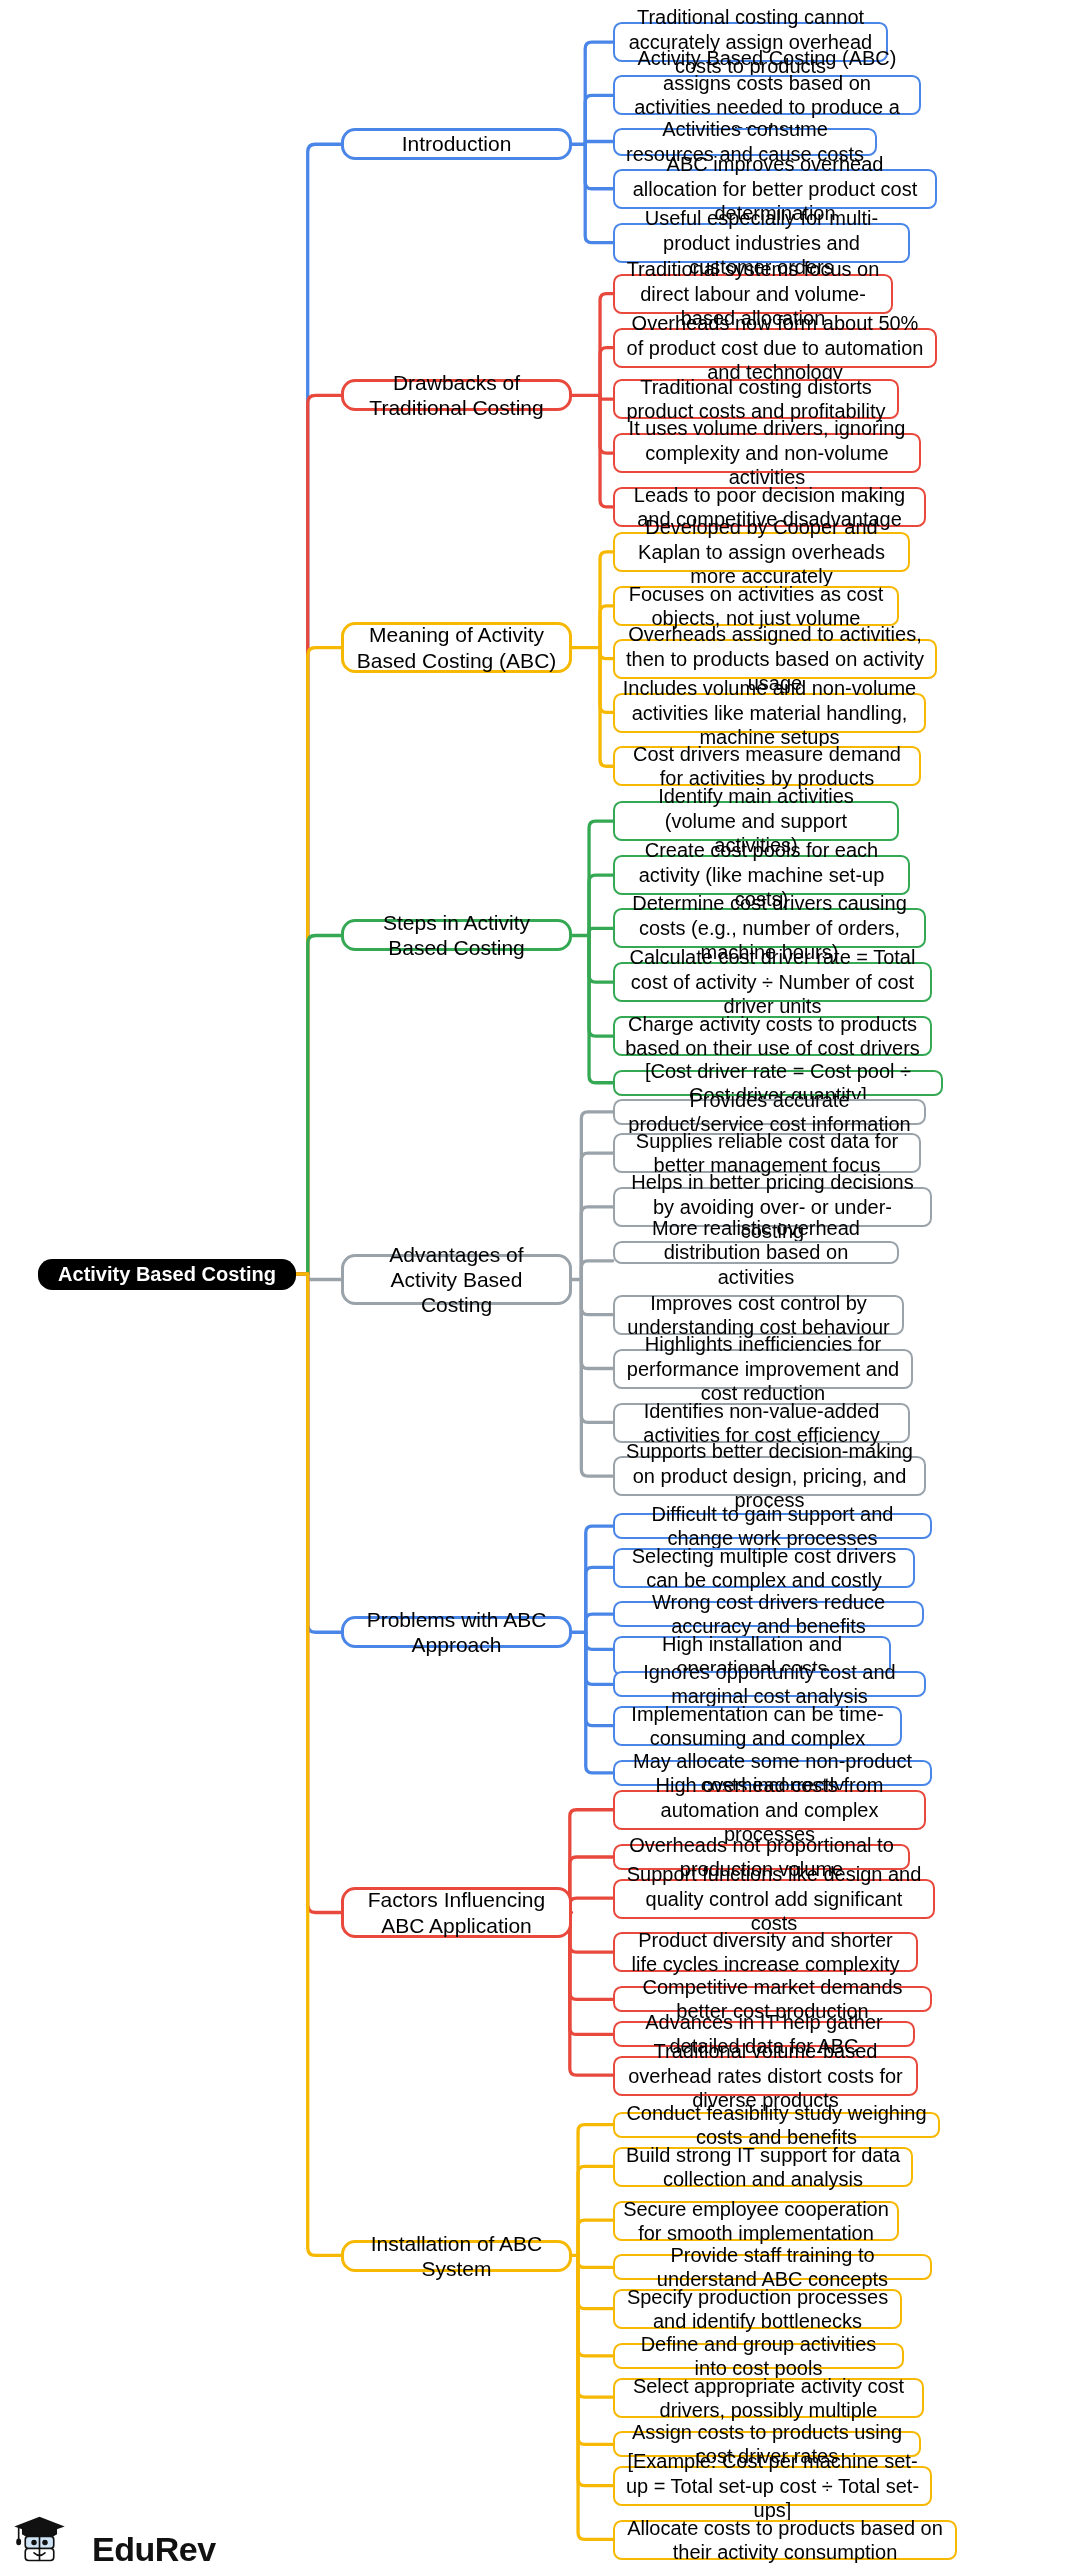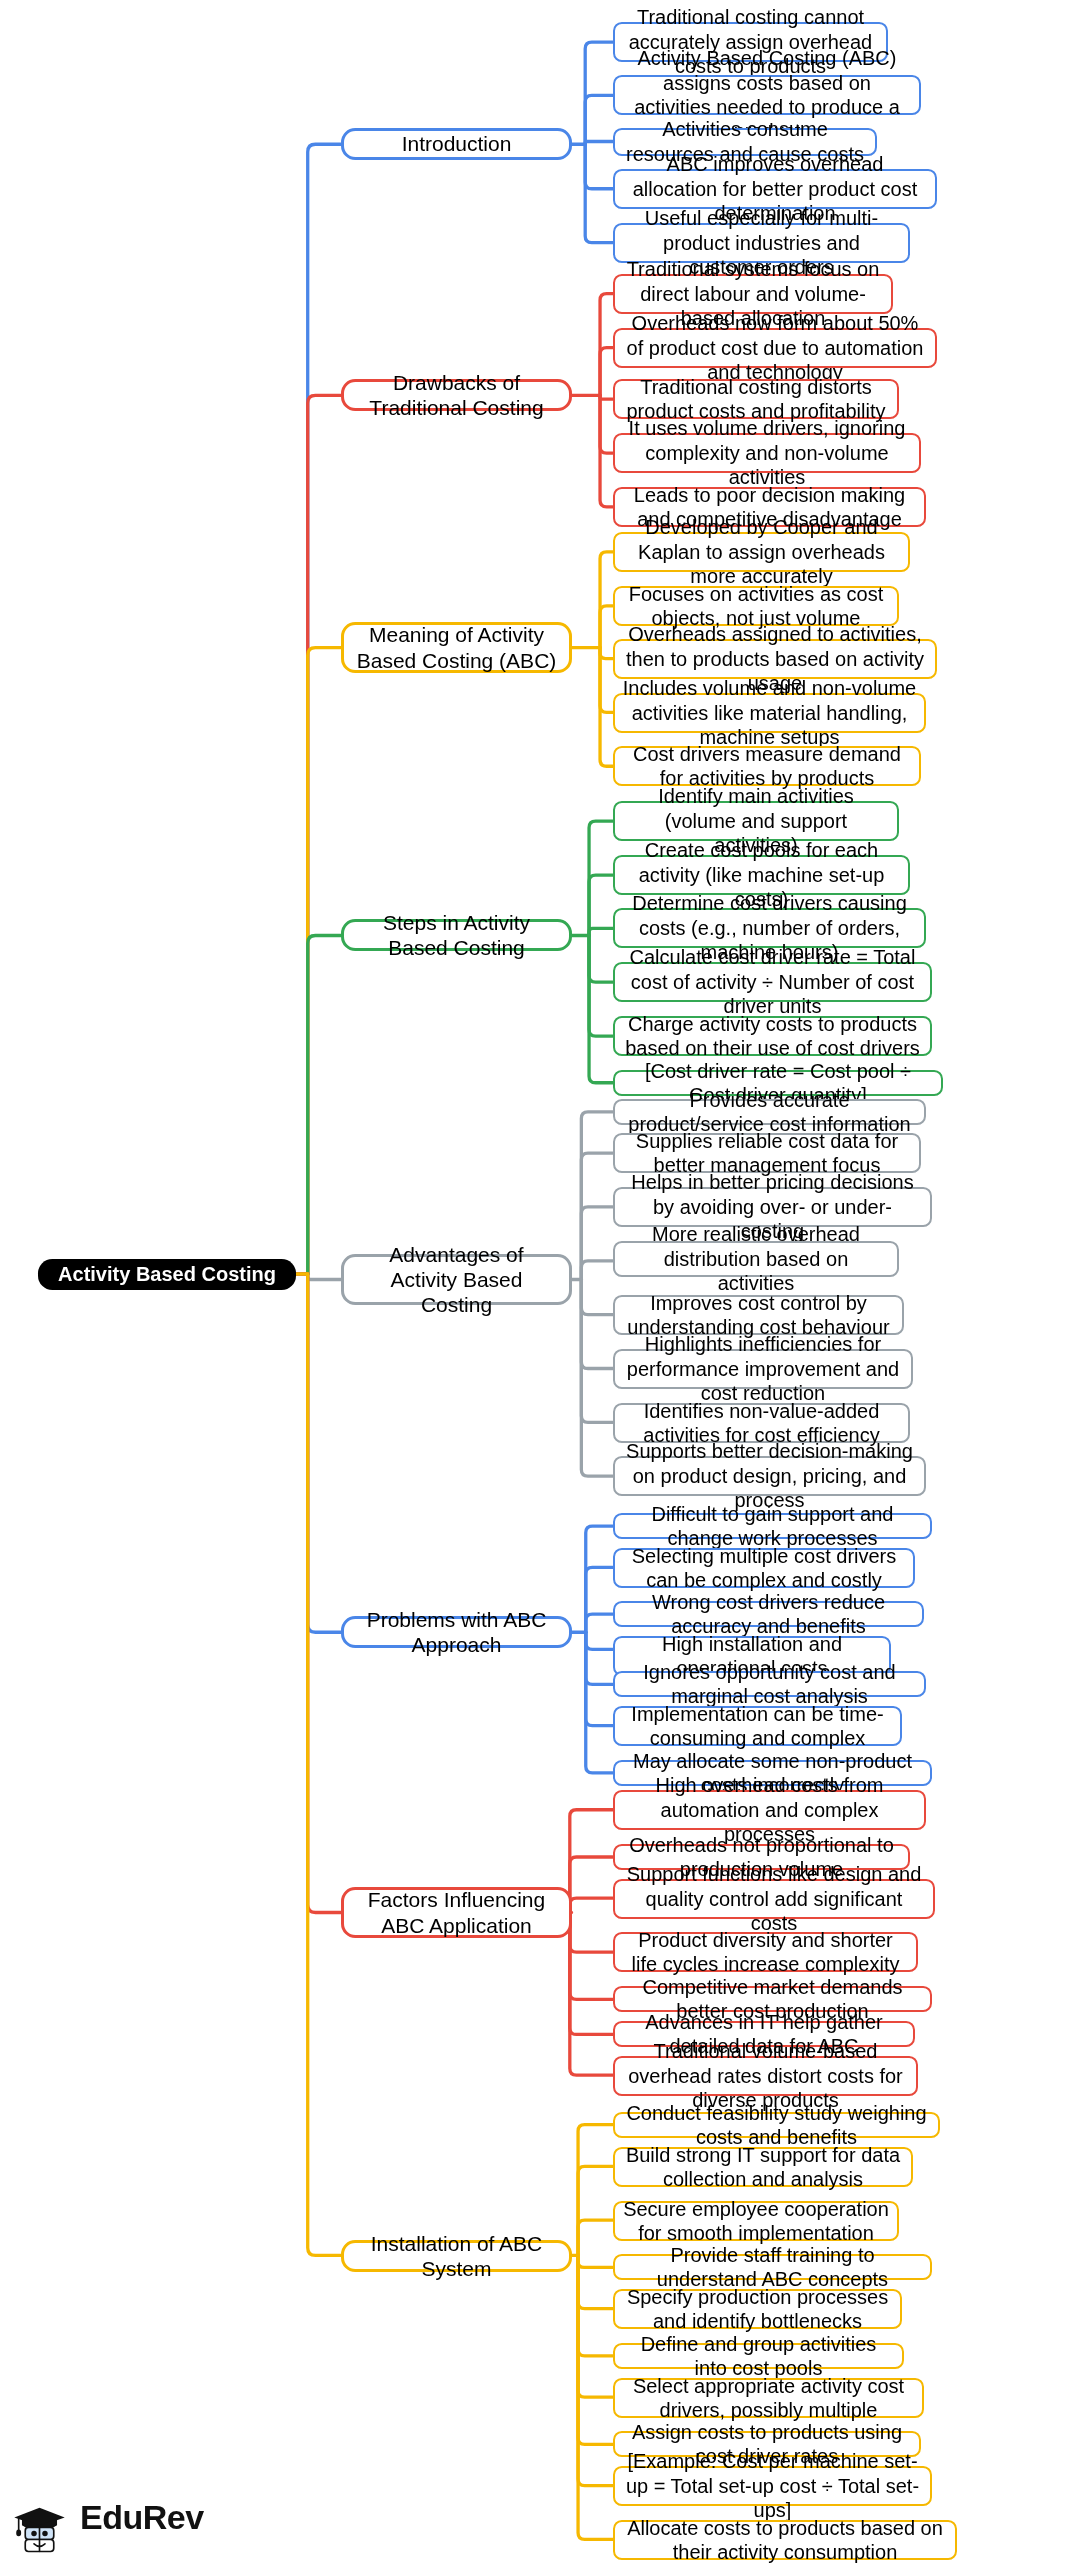--- a/index.html
+++ b/index.html
@@ -2,21 +2,21 @@
 <html style="font-size:8.8px"><head>
 <meta charset="utf-8">
 <style>
   html,body{margin:0;padding:0;background:#ffffff;}
   body{width:1066px;height:2576px;font-family:"Liberation Sans",sans-serif;position:relative;overflow:hidden;}
   #canvas{position:absolute;left:0;top:0;width:1066px;height:2576px;}
   .node{position:absolute;box-sizing:border-box;background:#ffffff;display:flex;align-items:center;justify-content:center;text-align:center;border-style:solid;}
   .leaf{border-width:2.7px;border-radius:8.8px;font-size:20px;line-height:1.22;color:#000;padding:3.3px 7.7px;}
   .branch{border-width:3.3px;border-radius:14.3px;font-size:21px;line-height:1.2;color:#000;padding:3.3px 10px;}
   .root{position:absolute;background:#000000;color:#ffffff;border-radius:14.3px;display:flex;align-items:center;justify-content:center;text-align:center;font-size:20px;font-weight:bold;box-sizing:border-box;padding:3.3px 12px;}
-  #logo{position:absolute;left:11px;top:2500px;width:231px;height:66px;display:flex;align-items:flex-start;gap:12px;}
+  #logo{position:absolute;left:11px;top:2500px;width:231px;height:66px;display:flex;align-items:flex-end;gap:24px;}
   #logo .mark{width:57px;height:57px;position:relative;flex:0 0 auto;}
   #logo .wordmark{font-size:34px;font-weight:bold;color:#111111;letter-spacing:-0.5px;line-height:1;}
 </style>
 </head>
 <body>
 
 <svg id="canvas" xmlns="http://www.w3.org/2000/svg" viewBox="0 0 1940 4687">
     <path d="M540,2318 L560,2318" stroke="#4a86e8" stroke-width="6" fill="none" stroke-linecap="round" stroke-linejoin="round"></path>
     <path d="M560,2318 L560,276 Q560,262 574,262 L620,262" stroke="#4a86e8" stroke-width="6" fill="none" stroke-linecap="round" stroke-linejoin="round"></path>
     <path d="M1040,262 L1065,262" stroke="#4a86e8" stroke-width="6" fill="none" stroke-linecap="round" stroke-linejoin="round"></path>
@@ -120,21 +120,21 @@
     <div class="node leaf" style="left: 613px; top: 801px; width: 286px; height: 40px; border-color: rgb(52, 168, 83);">Identify main activities (volume and support activities)</div>
     <div class="node leaf" style="left: 613px; top: 855px; width: 297px; height: 40px; border-color: rgb(52, 168, 83);">Create cost pools for each activity (like machine set-up costs)</div>
     <div class="node leaf" style="left: 613px; top: 908px; width: 313px; height: 40px; border-color: rgb(52, 168, 83);">Determine cost drivers causing costs (e.g., number of orders, machine hours)</div>
     <div class="node leaf" style="left: 613px; top: 962px; width: 319px; height: 40px; border-color: rgb(52, 168, 83);">Calculate cost driver rate = Total cost of activity ÷ Number of cost driver units</div>
     <div class="node leaf" style="left: 613px; top: 1016px; width: 319px; height: 40px; border-color: rgb(52, 168, 83);">Charge activity costs to products based on their use of cost drivers</div>
     <div class="node leaf" style="left: 613px; top: 1070px; width: 330px; height: 26px; border-color: rgb(52, 168, 83);">[Cost driver rate = Cost pool ÷ Cost driver quantity]</div>
     <div class="node branch" style="left: 341px; top: 1254px; width: 231px; height: 51px; border-color: rgb(154, 163, 170);">Advantages of Activity Based Costing</div>
     <div class="node leaf" style="left: 613px; top: 1099px; width: 313px; height: 26px; border-color: rgb(154, 163, 170);">Provides accurate product/service cost information</div>
     <div class="node leaf" style="left: 613px; top: 1133px; width: 308px; height: 40px; border-color: rgb(154, 163, 170);">Supplies reliable cost data for better management focus</div>
     <div class="node leaf" style="left: 613px; top: 1187px; width: 319px; height: 40px; border-color: rgb(154, 163, 170);">Helps in better pricing decisions by avoiding over- or under-costing</div>
-    <div class="node leaf" style="left: 613px; top: 1241px; width: 286px; height: 36px; border-color: rgb(154, 163, 170);">More realistic overhead distribution based on activities</div>
+    <div class="node leaf" style="left: 613px; top: 1241px; width: 286px; height: 23px; border-color: rgb(154, 163, 170);">More realistic overhead distribution based on activities</div>
     <div class="node leaf" style="left: 613px; top: 1295px; width: 291px; height: 40px; border-color: rgb(154, 163, 170);">Improves cost control by understanding cost behaviour</div>
     <div class="node leaf" style="left: 613px; top: 1349px; width: 300px; height: 40px; border-color: rgb(154, 163, 170);">Highlights inefficiencies for performance improvement and cost reduction</div>
     <div class="node leaf" style="left: 613px; top: 1403px; width: 297px; height: 40px; border-color: rgb(154, 163, 170);">Identifies non-value-added activities for cost efficiency</div>
     <div class="node leaf" style="left: 613px; top: 1456px; width: 313px; height: 40px; border-color: rgb(154, 163, 170);">Supports better decision-making on product design, pricing, and process</div>
     <div class="node branch" style="left: 341px; top: 1616px; width: 231px; height: 32px; border-color: rgb(74, 134, 232);">Problems with ABC Approach</div>
     <div class="node leaf" style="left: 613px; top: 1513px; width: 319px; height: 26px; border-color: rgb(74, 134, 232);">Difficult to gain support and change work processes</div>
     <div class="node leaf" style="left: 613px; top: 1548px; width: 302px; height: 40px; border-color: rgb(74, 134, 232);">Selecting multiple cost drivers can be complex and costly</div>
     <div class="node leaf" style="left: 613px; top: 1601px; width: 311px; height: 26px; border-color: rgb(74, 134, 232);">Wrong cost drivers reduce accuracy and benefits</div>
     <div class="node leaf" style="left: 613px; top: 1636px; width: 278px; height: 40px; border-color: rgb(74, 134, 232);">High installation and operational costs</div>
     <div class="node leaf" style="left: 613px; top: 1671px; width: 313px; height: 26px; border-color: rgb(74, 134, 232);">Ignores opportunity cost and marginal cost analysis</div>

